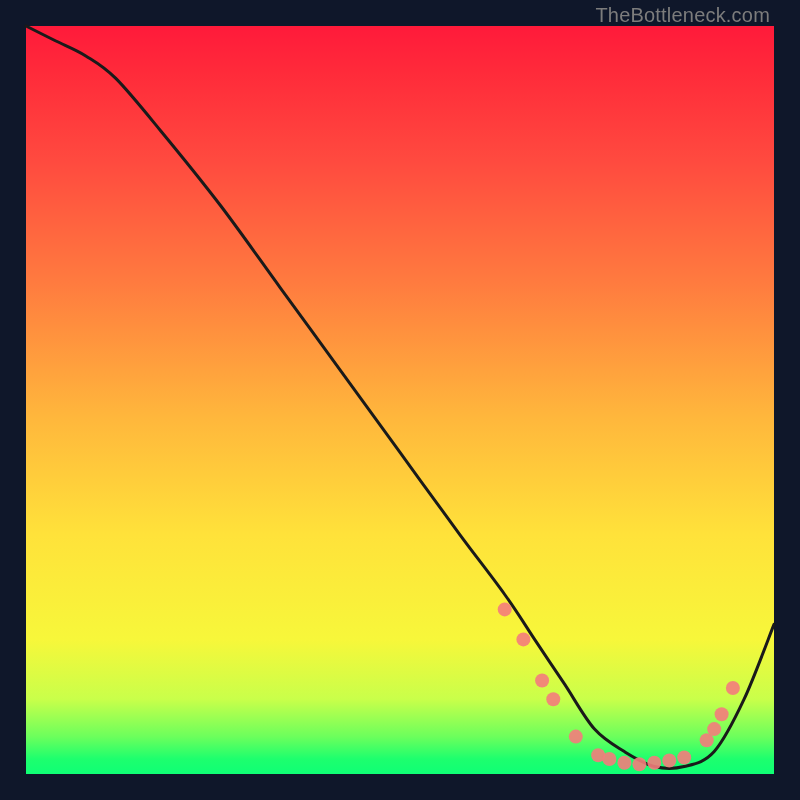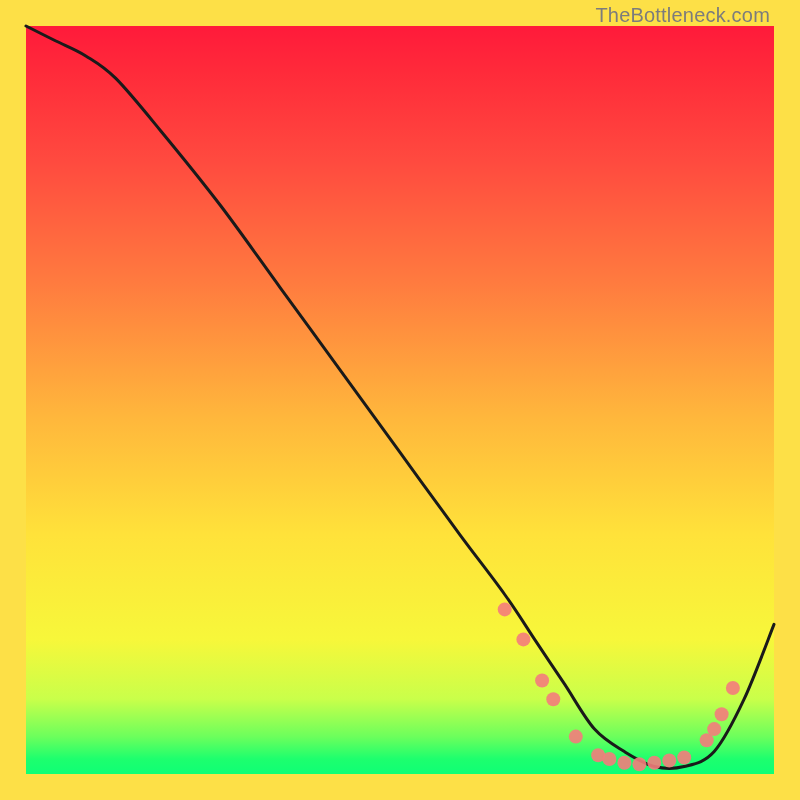--- a/index.html
+++ b/index.html
@@ -8,21 +8,21 @@
     width: 800px;
     height: 800px;
     background: #000;
     overflow: hidden;
     font-family: Arial, Helvetica, sans-serif;
   }
   .stage {
     position: relative;
     width: 800px;
     height: 800px;
-    background: #fde047;
+    background: #0f172a;
   }
   .plot {
     position: absolute;
     left: 26px;
     top: 26px;
     width: 748px;
     height: 748px;
     
     background: linear-gradient(
       to bottom,

